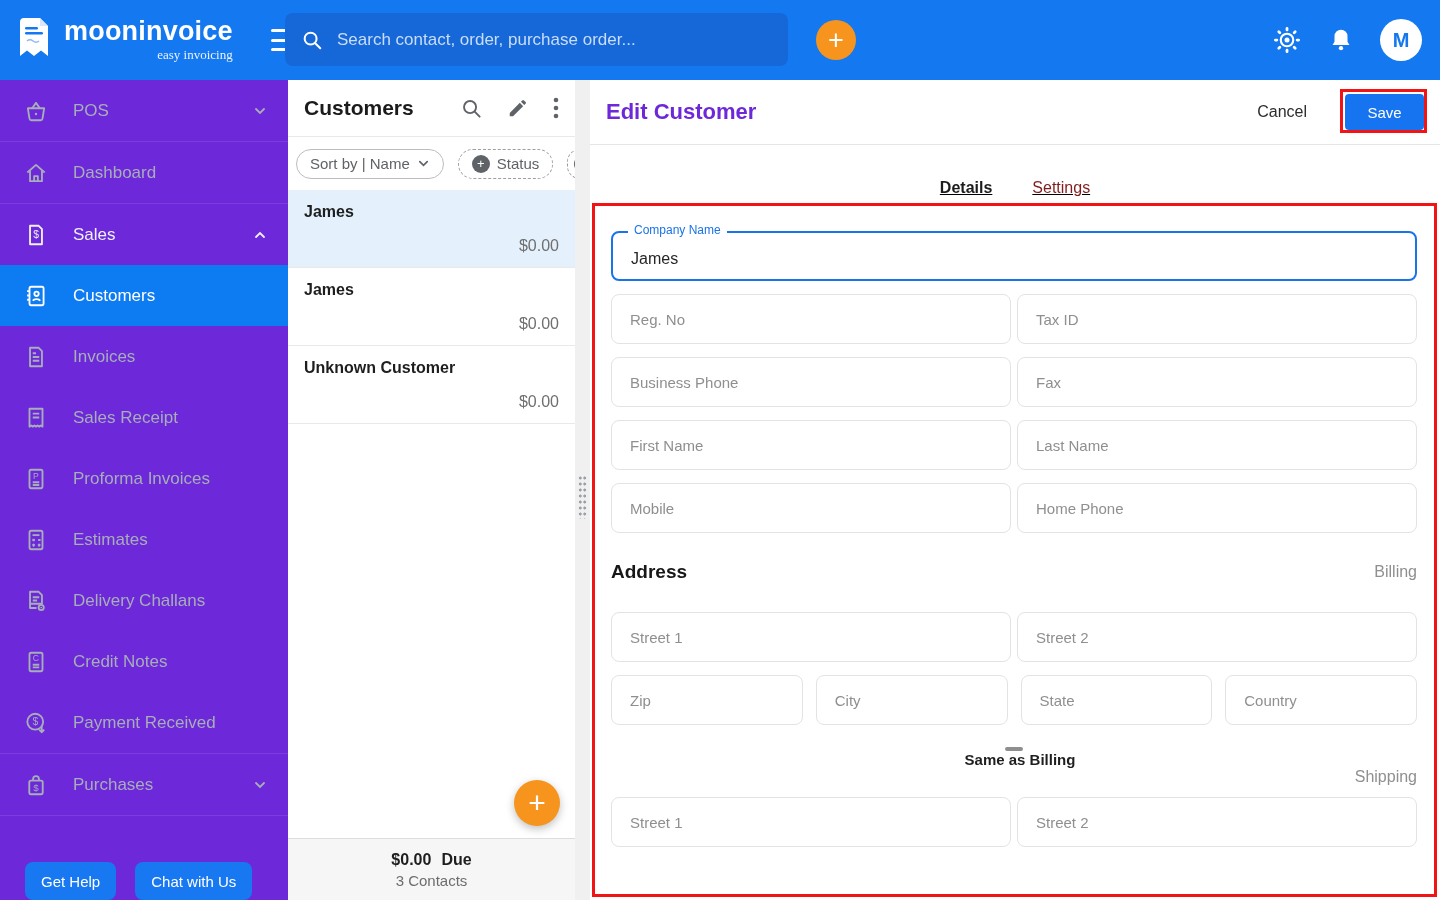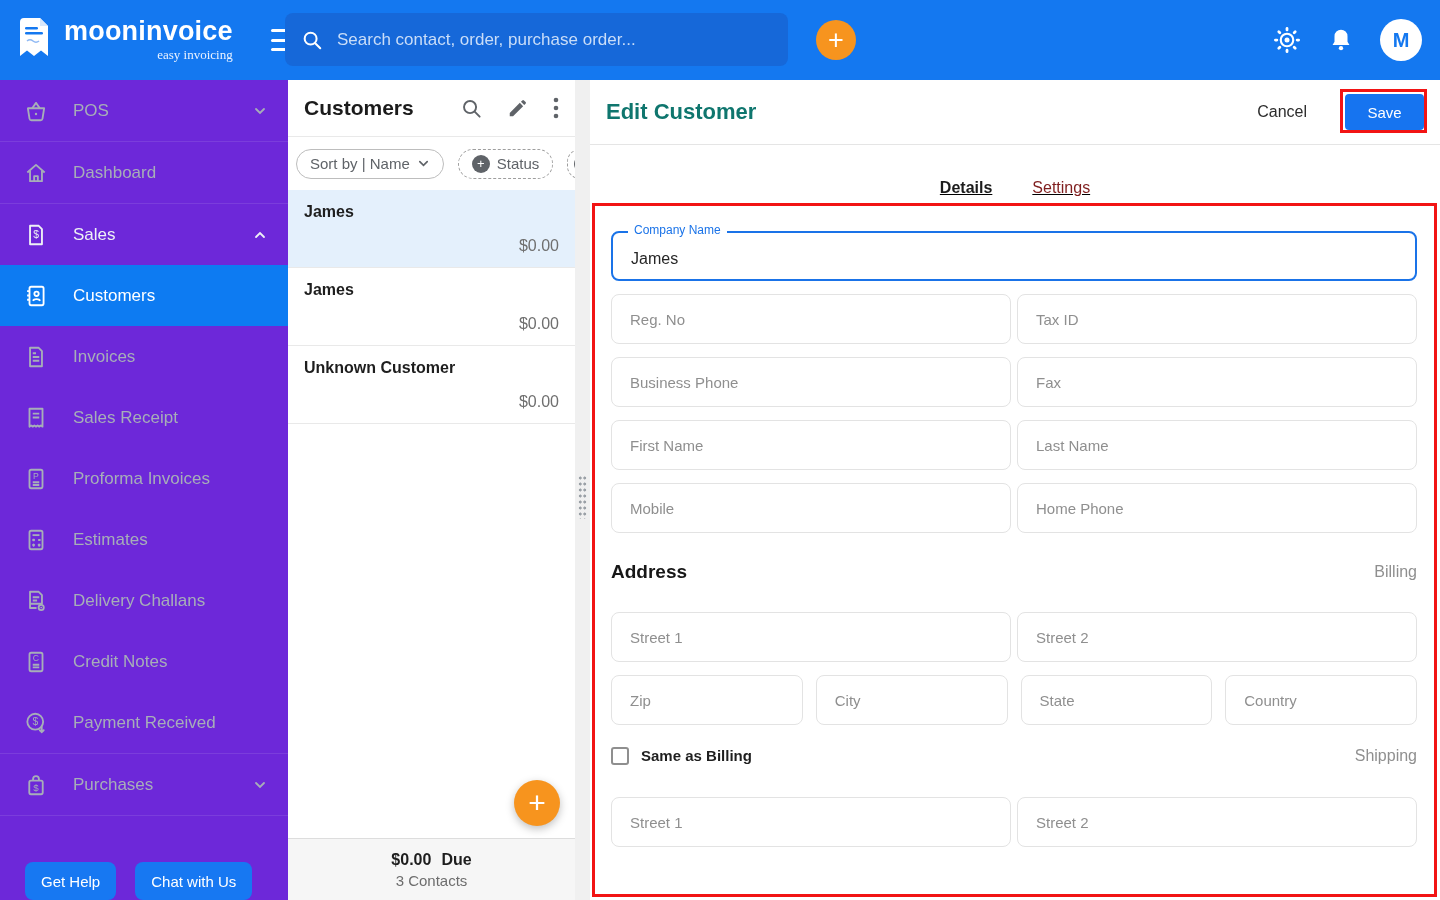--- a/index.html
+++ b/index.html
@@ -55,42 +55,42 @@
   .due-line { font-size:16px; font-weight:700; color:#1e1e1e; display:flex; gap:10px; }
   .contacts-line { font-size:15px; color:#6d6d6d; }
 
   
   .gutter { position:absolute; left:575px; top:80px; width:15px; height:820px; background:#f0f0f0; }
   .gutter-handle { position:absolute; left:3px; top:395px; width:9px; height:44px; background-image:radial-gradient(#9aa0a6 1px, transparent 1.4px); background-size:4.5px 6px; cursor:col-resize; }
 
   
   .editor { position:absolute; left:590px; top:80px; width:850px; height:820px; background:#fff; overflow:hidden; }
   .editor-header { height:65px; display:flex; align-items:center; padding:0 16px; border-bottom:1px solid #e5e5e5; }
-  .editor-title { font-size:22px; font-weight:700; color:#0f766e; }
+  .editor-title { font-size:22px; font-weight:700; color:#6d28d9; }
   .editor-actions { margin-left:auto; display:flex; align-items:center; gap:38px; }
   .cancel-btn { background:none; border:none; font-size:16px; color:#2c2c2c; cursor:pointer; font-family:inherit; }
   .save-btn { width:79px; height:36px; background:#1674f0; color:#fff; border:none; border-radius:4px; font-size:15px; cursor:pointer; font-family:inherit; }
   .tabs-row { height:52px; display:flex; align-items:flex-end; justify-content:center; gap:40px;text-decoration:underline; }
   .tab { font-size:16px; color:#7f1d1d; cursor:pointer; }
   .tab.active { color:#1c1c1c; font-weight:700; }
 
   .form-wrap { position:absolute; left:21px; top:151px; width:806px; }
   .f-row { display:flex; gap:6px; margin-top:13px; }
   .f-row .field { flex:1; }
   .field input { width:100%; height:50px; border:1px solid #e3e3e3; border-radius:8px; padding:0 18px; font-size:15px; color:#262626; font-family:inherit; outline:none; background:#fff; }
   .field input::placeholder { color:#8f8f8f; }
   .company-field { position:relative; }
   .company-field input { width:100%; height:50px; border:2px solid #1a73e8; border-radius:8px; padding:6px 18px 0 18px; font-size:16px; color:#262626; font-family:inherit; outline:none; }
   .company-label { position:absolute; top:-8px; left:17px; background:#fff; padding:0 6px; font-size:12px; color:#1a73e8; }
   .addr-head { display:flex; align-items:center; justify-content:space-between; margin-top:16px; height:46px; }
   .addr-title { font-size:19px; font-weight:700; color:#171717; }
   .addr-tag { font-size:16px; color:#8f8f8f; }
   .street-row { margin-top:17px; }
   .zip-row { gap:13px; }
-  .check-row { display:flex; margin-top:22px; height:26px; }
+  .check-row { display:flex; align-items:center; margin-top:22px; height:26px;flex-direction:column; }
   .checkbox { width:18px; height:18px; border:2px solid #8f8f8f; border-radius:3px; background:#fff; cursor:pointer; }
   .check-label { margin-left:12px; font-size:15px; font-weight:700; color:#1f1f1f; }
   .check-row .addr-tag { margin-left:auto; }
   .ship-row { margin-top:24px; }
 
   
   .ann { position:absolute; border:3px solid #f21414; pointer-events:none; z-index:40; }
   .ann-save { left:750px; top:9px; width:87px; height:44px; }
   .ann-form { left:2px; top:123px; width:845px; height:694px; }
 

